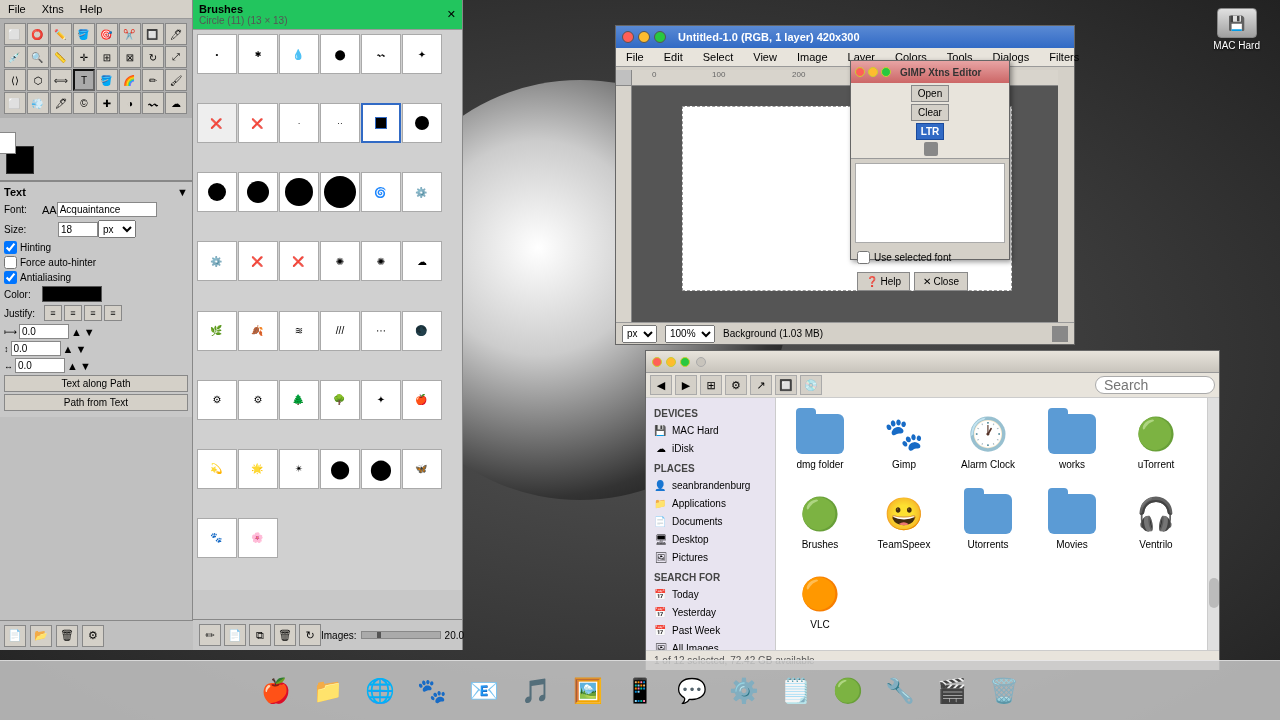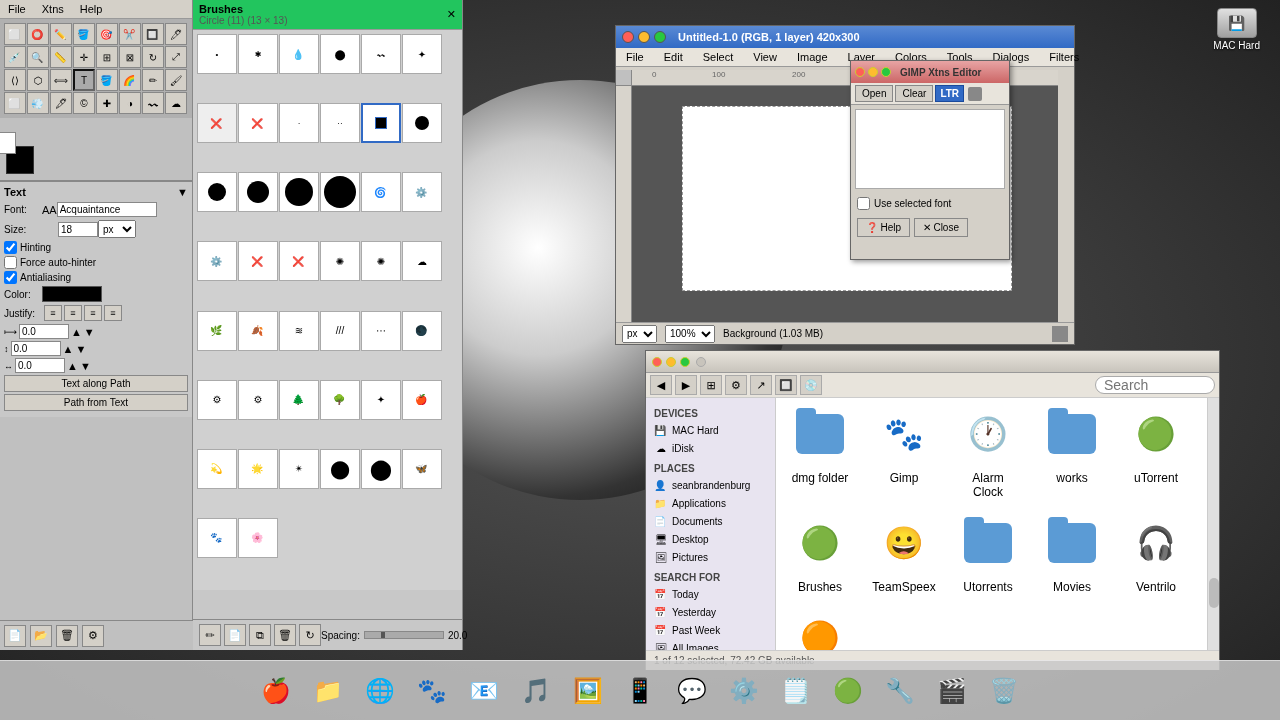--- a/index.html
+++ b/index.html
@@ -414,20 +414,21 @@
       color: #333;
     }
 
     .text-editor-toolbar {
       display: flex;
       background: #e8e4dc;
       border-bottom: 1px solid #999;
       padding: 2px 4px;
       gap: 2px;
       align-items: center;
+      flex-direction: column;
     }
 
     .te-btn {
       padding: 2px 6px;
       background: #d4d0c8;
       border: 1px solid #888;
       font-size: 10px;
       cursor: pointer;
     }
 
@@ -621,23 +622,23 @@
       position: absolute;
       top: -6px;
       left: 0;
       width: 20px;
       height: 8px;
       background: #5b9bd5;
       border-radius: 4px 4px 0 0;
     }
 
     .fm-item-label {
-      font-size: 12px;
+      font-size: 10px;
       text-align: center;
-      margin-top: 13px;
+      margin-top: 1px;
       word-break: break-word;
     }
 
     .fm-status-bar {
       height: 20px;
       background: #e8e4dc;
       border-top: 1px solid #ccc;
       display: flex;
       align-items: center;
       padding: 0 8px;
@@ -1022,21 +1023,21 @@
 
     <div class="brushes-footer">
       <div class="brushes-bottom-btns">
         <div class="bottom-btn">✏</div>
         <div class="bottom-btn">📄</div>
         <div class="bottom-btn">⧉</div>
         <div class="bottom-btn">🗑</div>
         <div class="bottom-btn">↻</div>
       </div>
       <div style="display:flex; align-items:center; gap:4px;">
-        <span style="font-size:10px;">Spacing:</span>
+        <span style="font-size:10px;">Images:</span>
         <div style="width:80px; height:8px; background:#aaa; border:1px solid #888; position:relative;">
           <div style="position:absolute; left:20%; top:0; width:4px; height:100%; background:#555;"></div>
         </div>
         <span style="font-size:10px;">20.0</span>
       </div>
     </div>
   </div>
 
   <div class="gimp-window">
     <div class="window-titlebar">

